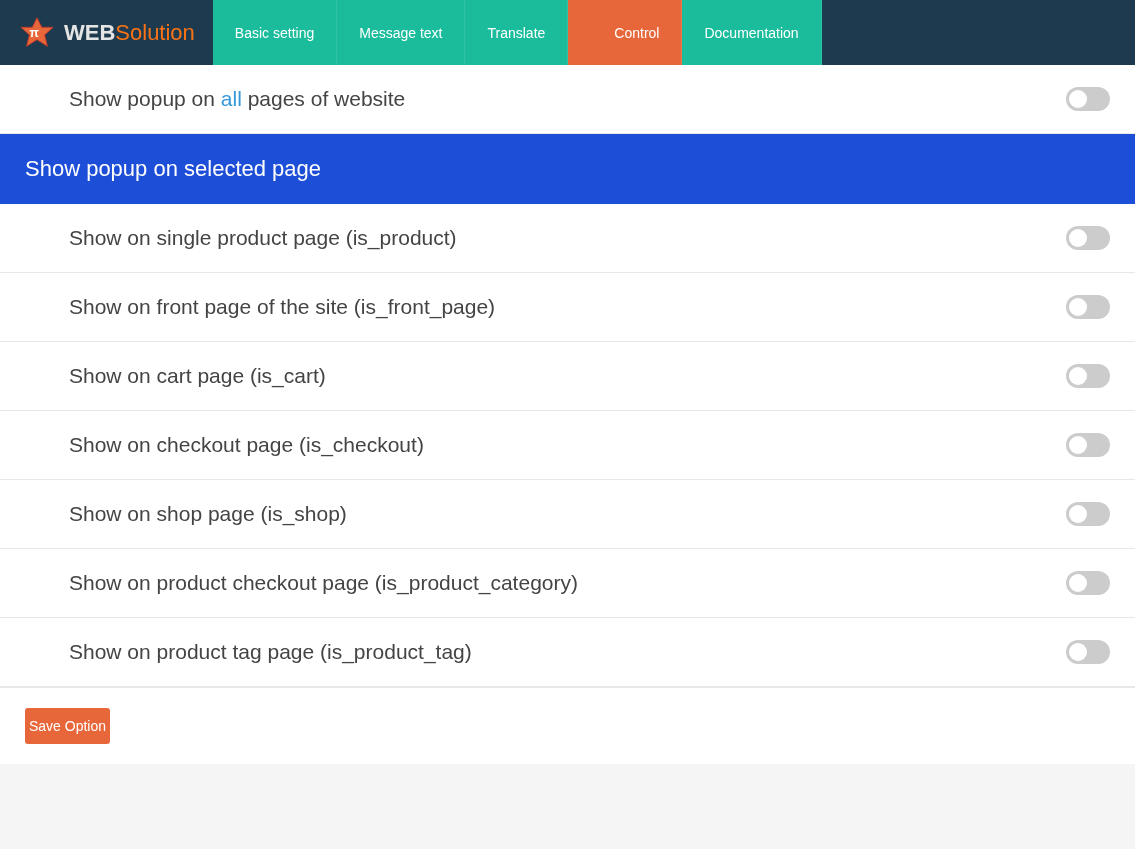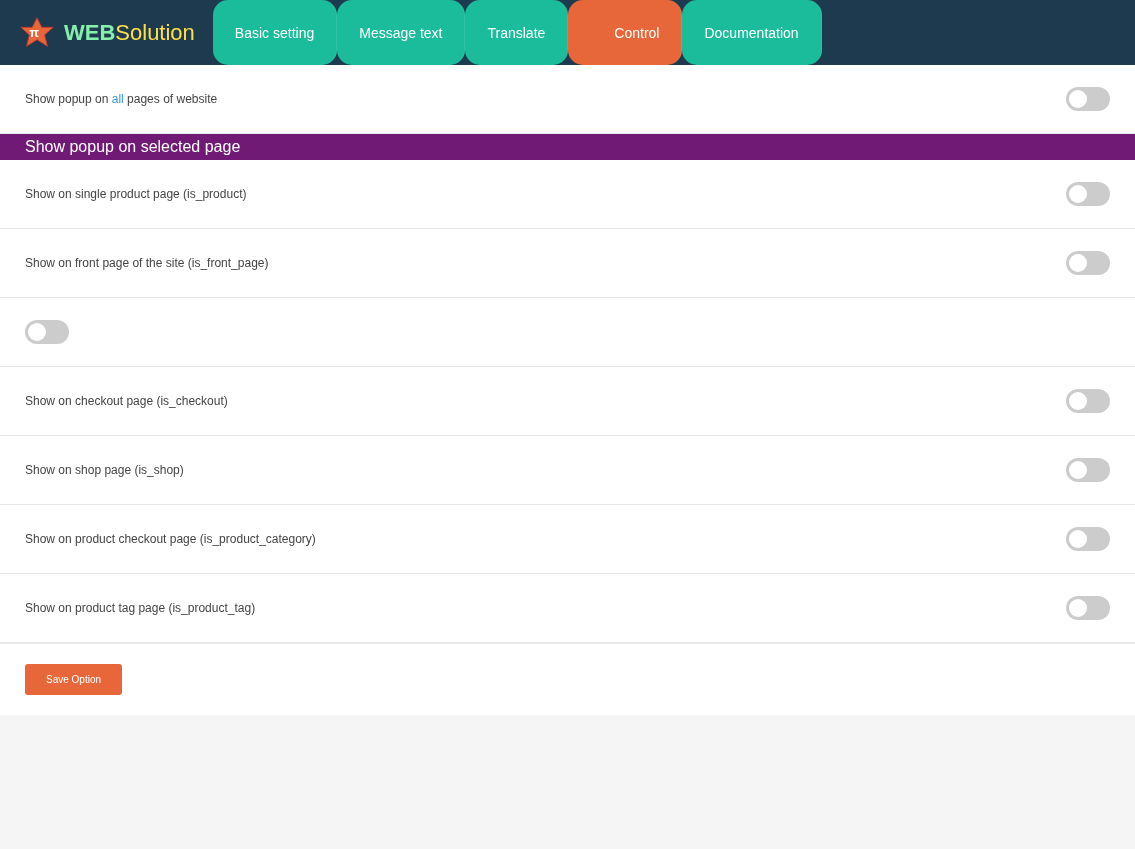--- a/index.html
+++ b/index.html
@@ -22,62 +22,62 @@
     .logo-icon {
       width: 38px;
       height: 38px;
       margin-right: 8px;
     }
     .logo-text {
       font-size: 22px;
       font-weight: bold;
       color: #fff;
     }
-    .logo-text span.web { color: #86efac; }
-    .logo-text span.solution { color: #fde047; font-weight: normal; text-align: right; }
+    .logo-text span.web { color: #e5e5e5; }
+    .logo-text span.solution { color: #f97316; font-weight: normal; text-align: right; }
 
     nav {
       display: flex;
       align-items: stretch;
       flex: 1;
     }
     .nav-item {
       display: flex;
       align-items: center;
       justify-content: center;
       padding: 0 22px;
       color: #fff;
       font-size: 14px;
       cursor: pointer;
       border-right: 1px solid rgba(255,255,255,0.1);
       text-align: center;
       white-space: nowrap;
-      border-radius: 15px;
     }
     .nav-item.teal { background: #1abc9c; }
     .nav-item.active { background: #e8673a; padding-left: 46px; }
 
     
     .content {
       background: #fff;
       margin: 0;
       padding: 0;
     }
 
     
     .setting-row {
       display: flex;
       align-items: center;
       padding: 22px 25px;
       border-bottom: 1px solid #e8e8e8;
     }
     .setting-label {
       flex: 1;
-      font-size: 12px;
+      font-size: 21px;
       color: #444;
+      margin-left: 44px;
     }
     .setting-label span.highlight { color: #3498db; }
 
     
     .toggle-wrapper {
       display: flex;
       align-items: center;
     }
     .toggle {
       position: relative;
@@ -106,39 +106,39 @@
       bottom: 3px;
       background: #fff;
       border-radius: 50%;
       transition: 0.3s;
     }
     .toggle input:checked + .slider { background: #1abc9c; }
     .toggle input:checked + .slider:before { transform: translateX(20px); }
 
     
     .section-header {
-      background: #701a75;
-      padding: 4px 25px;
-      color: #fff;
-      font-size: 16px;
+      background: #1d4ed8;
+      padding: 22px 25px;
+      color: #fff;
+      font-size: 22px;
       font-weight: normal;
     }
 
     
     .footer-area {
       padding: 20px 25px;
       background: #fff;
       border-top: 1px solid #e8e8e8;
     }
     .save-btn {
       background: #e8673a;
       color: #fff;
       border: none;
-      padding: 10px 21px;
-      font-size: 10px;
+      padding: 10px 4px;
+      font-size: 14px;
       cursor: pointer;
       border-radius: 3px;
     }
   </style>
 </head>
 <body>
 
 <div class="header">
   <div class="logo">
 
@@ -191,20 +191,21 @@
     <div class="setting-label">Show on front page of the site (is_front_page)</div>
     <div class="toggle-wrapper">
       <label class="toggle">
         <input type="checkbox" style="">
         <span class="slider"></span>
       </label>
     </div>
   </div>
 
   <div class="setting-row">
+    <div class="setting-label">Show on cart page (is_cart)</div>
     <div class="toggle-wrapper">
       <label class="toggle">
         <input type="checkbox" style="">
         <span class="slider"></span>
       </label>
     </div>
   </div>
 
   <div class="setting-row">
     <div class="setting-label">Show on checkout page (is_checkout)</div>

